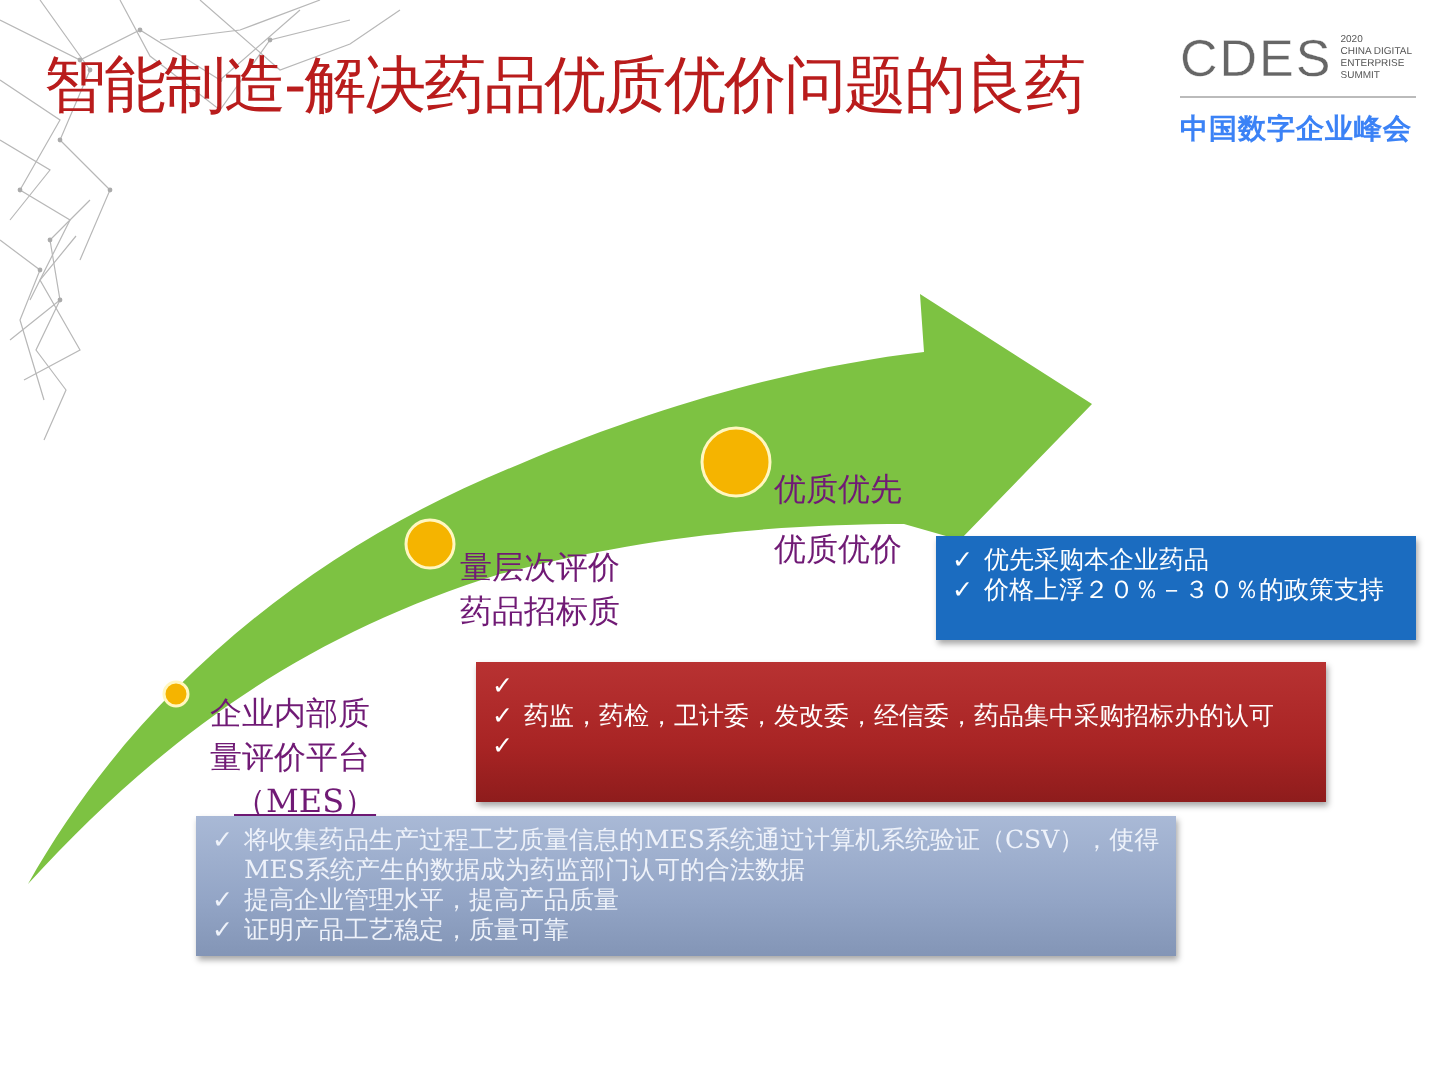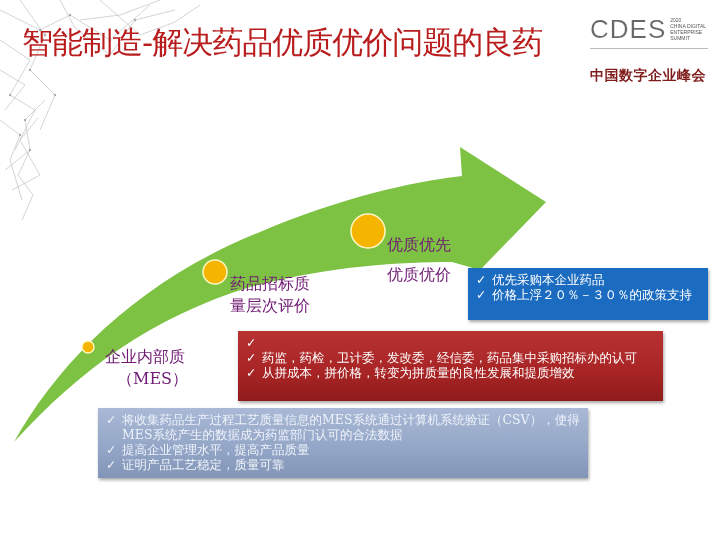--- a/index.html
+++ b/index.html
@@ -8,21 +8,21 @@
   .abs { position:absolute; }
   #bg-svg { position:absolute; left:0; top:0; width:720px; height:540px; }
   .title { left:22px; top:22px; font-size:31px; color:#b91c1c; letter-spacing:-1px; white-space:nowrap;
            font-family:"DejaVu Sans", sans-serif; font-weight:normal; }
   .logo { left:590px; top:16px; width:118px; }
   .logo-top { display:flex; align-items:flex-start; border-bottom:1px solid #bbb; padding-bottom:6px; }
   .logo-cdes { font-size:26px; color:#666; font-family:"Liberation Sans", sans-serif; font-weight:100;
                letter-spacing:1px; line-height:26px; -webkit-text-stroke:0.2px #fff; }
   .logo-sub { font-size:5px; color:#555; line-height:6px; margin-left:4px; margin-top:1px;
               font-family:"Liberation Sans", sans-serif; }
-  .logo-cn { font-size:14px; color:#7f1d1d; font-weight:bold; margin-top:18px; letter-spacing:0.5px;
+  .logo-cn { font-size:14px; color:#3b82f6; font-weight:bold; margin-top:7px; letter-spacing:0.5px;
              white-space:nowrap; font-family:"DejaVu Sans", sans-serif; }
   .stage-label { font-family:"DejaVu Serif", serif; font-size:16px; color:#701a75; line-height:22px; white-space:nowrap; }
   .box { position:absolute; box-shadow:1px 2px 3px rgba(0,0,0,0.35); font-family:"DejaVu Serif", serif;
          font-size:12.5px; line-height:15px; color:#fff; padding:4px 8px 4px 8px; box-sizing:border-box; }
   .box .item { display:flex; }
   .box .check { width:16px; flex:0 0 16px; }
   .blue-box { left:468px; top:268px; width:240px; height:52px; background:#1b6cc0; }
   .red-box { left:238px; top:331px; width:425px; height:70px;
              background:linear-gradient(180deg,#b83232 0%,#a82424 60%,#8e1c1c 100%); }
   .gray-box { left:98px; top:408px; width:490px; height:70px;
@@ -84,25 +84,26 @@
       <div>2020</div>
       <div>CHINA DIGITAL</div>
       <div>ENTERPRISE SUMMIT</div>
     </div>
   </div>
   <div class="logo-cn">中国数字企业峰会</div>
 </div>
 
 <div class="abs stage-label" style="left:105px; top:346px;">
   <div>企业内部质</div>
-  <div style="padding-left:12px;">（MES）</div>
+  <div>量评价平台</div>
+  <div style="padding-left:12px;text-decoration:underline;">（MES）</div>
 </div>
 <div class="abs stage-label" style="left:230px; top:273px;">
+  <div>量层次评价</div>
   <div>药品招标质</div>
-  <div>量层次评价</div>
 </div>
 <div class="abs stage-label" style="left:387px; top:230px; line-height:30px;">
   <div>优质优先</div>
   <div>优质优价</div>
 </div>
 
 <div class="box blue-box">
   <div class="item">
     <span class="check">✓</span>
     <span>优先采购本企业药品</span>
@@ -116,21 +117,20 @@
 <div class="box red-box">
   <div class="item">
     <span class="check">✓</span>
   </div>
   <div class="item">
     <span class="check">✓</span>
     <span>药监，药检，卫计委，发改委，经信委，药品集中采购招标办的认可</span>
   </div>
   <div class="item">
     <span class="check">✓</span>
-    <span>从拼成本，拼价格，转变为拼质量的良性发展和提质增效</span>
   </div>
 </div>
 
 <div class="box gray-box">
   <div class="item">
     <span class="check">✓</span>
     <span>将收集药品生产过程工艺质量信息的MES系统通过计算机系统验证（CSV），使得MES系统产生的数据成为药监部门认可的合法数据</span>
   </div>
   <div class="item">
     <span class="check">✓</span>

